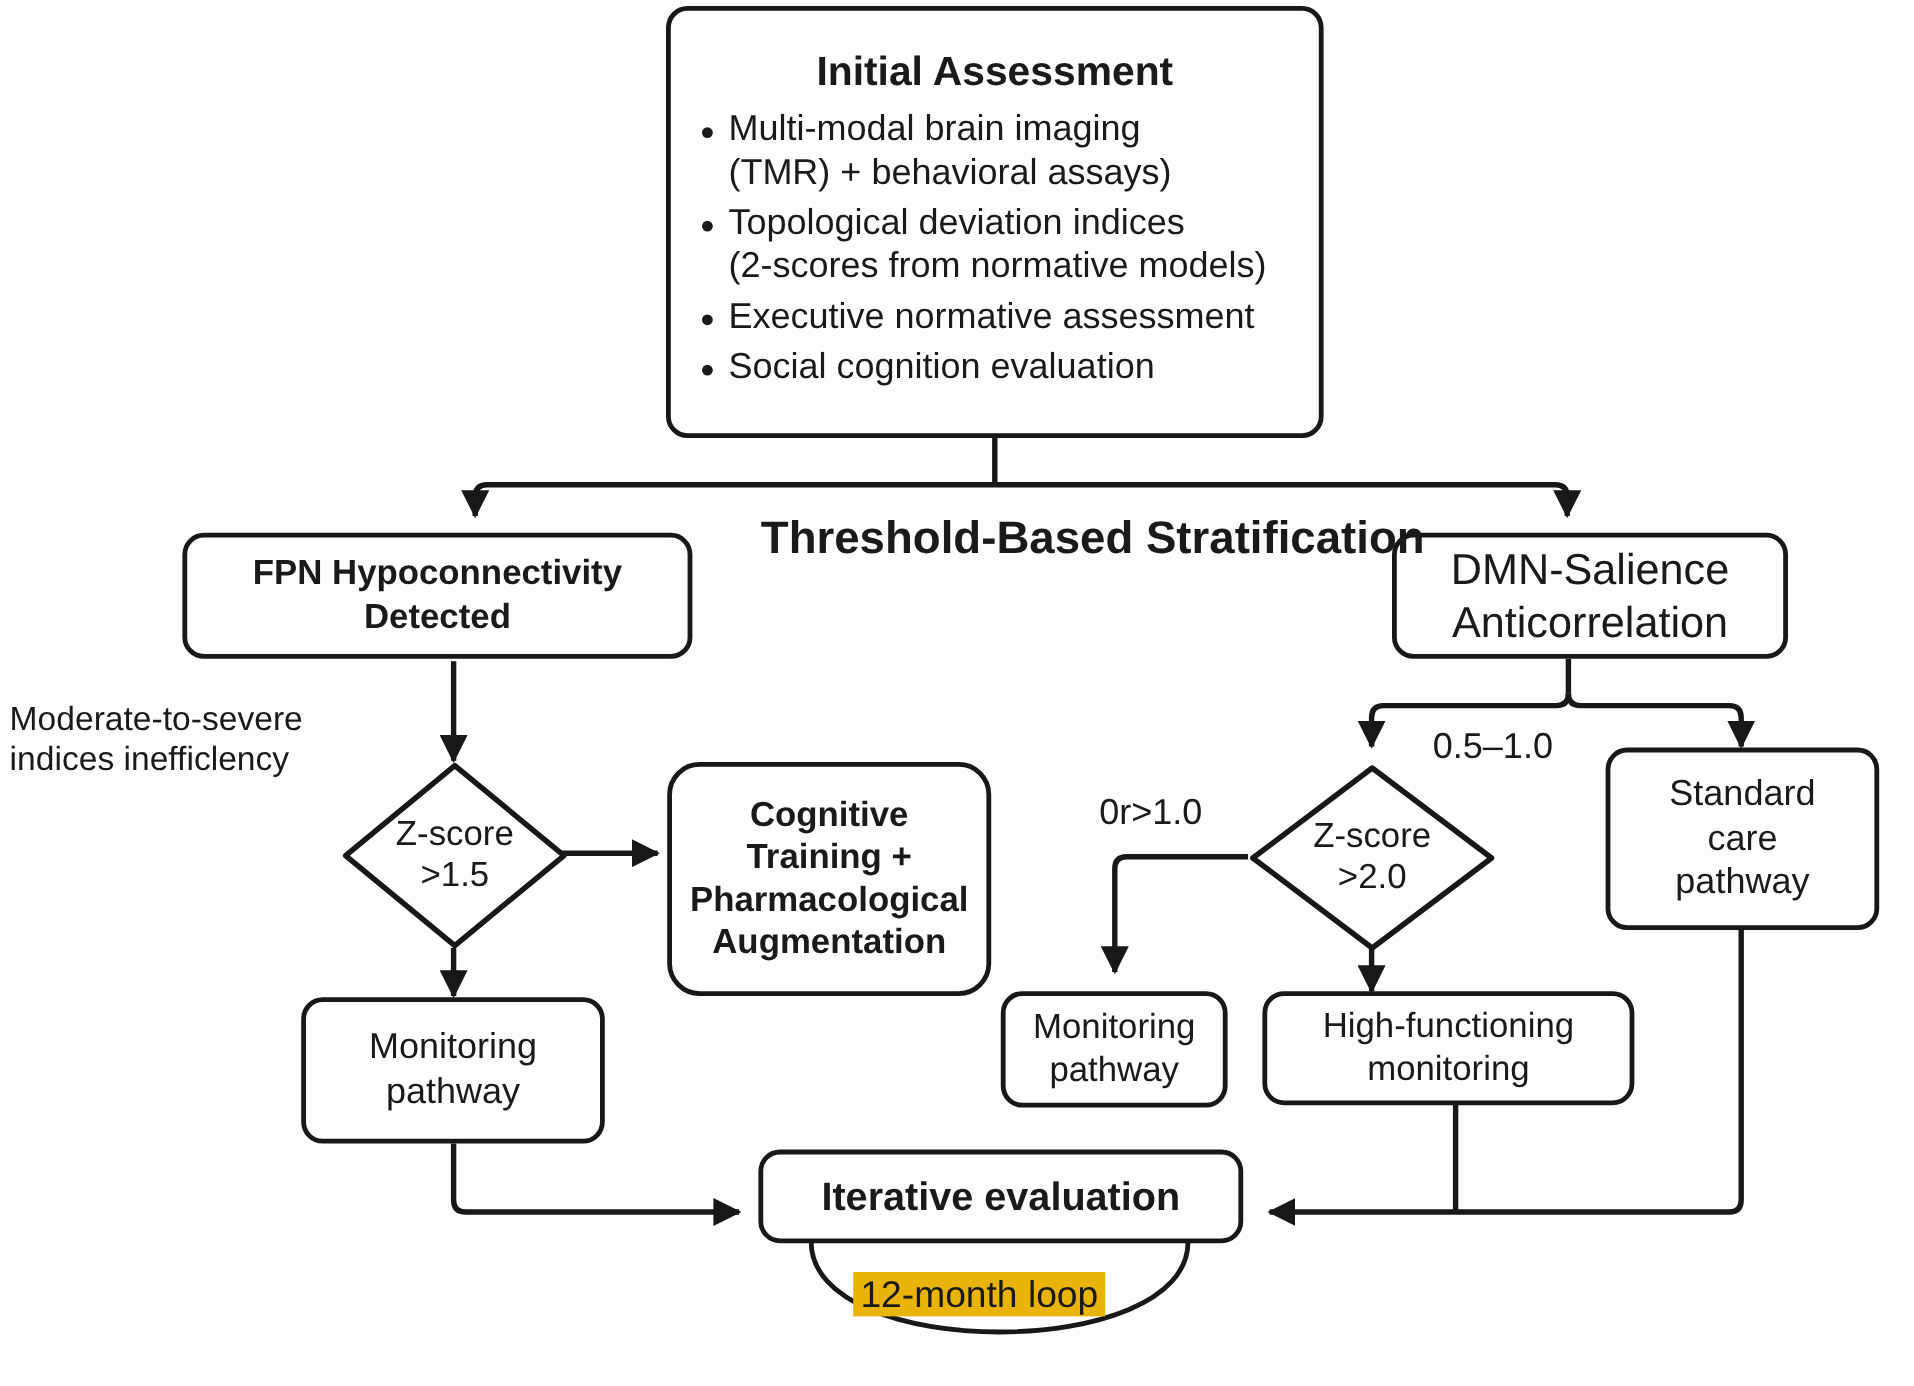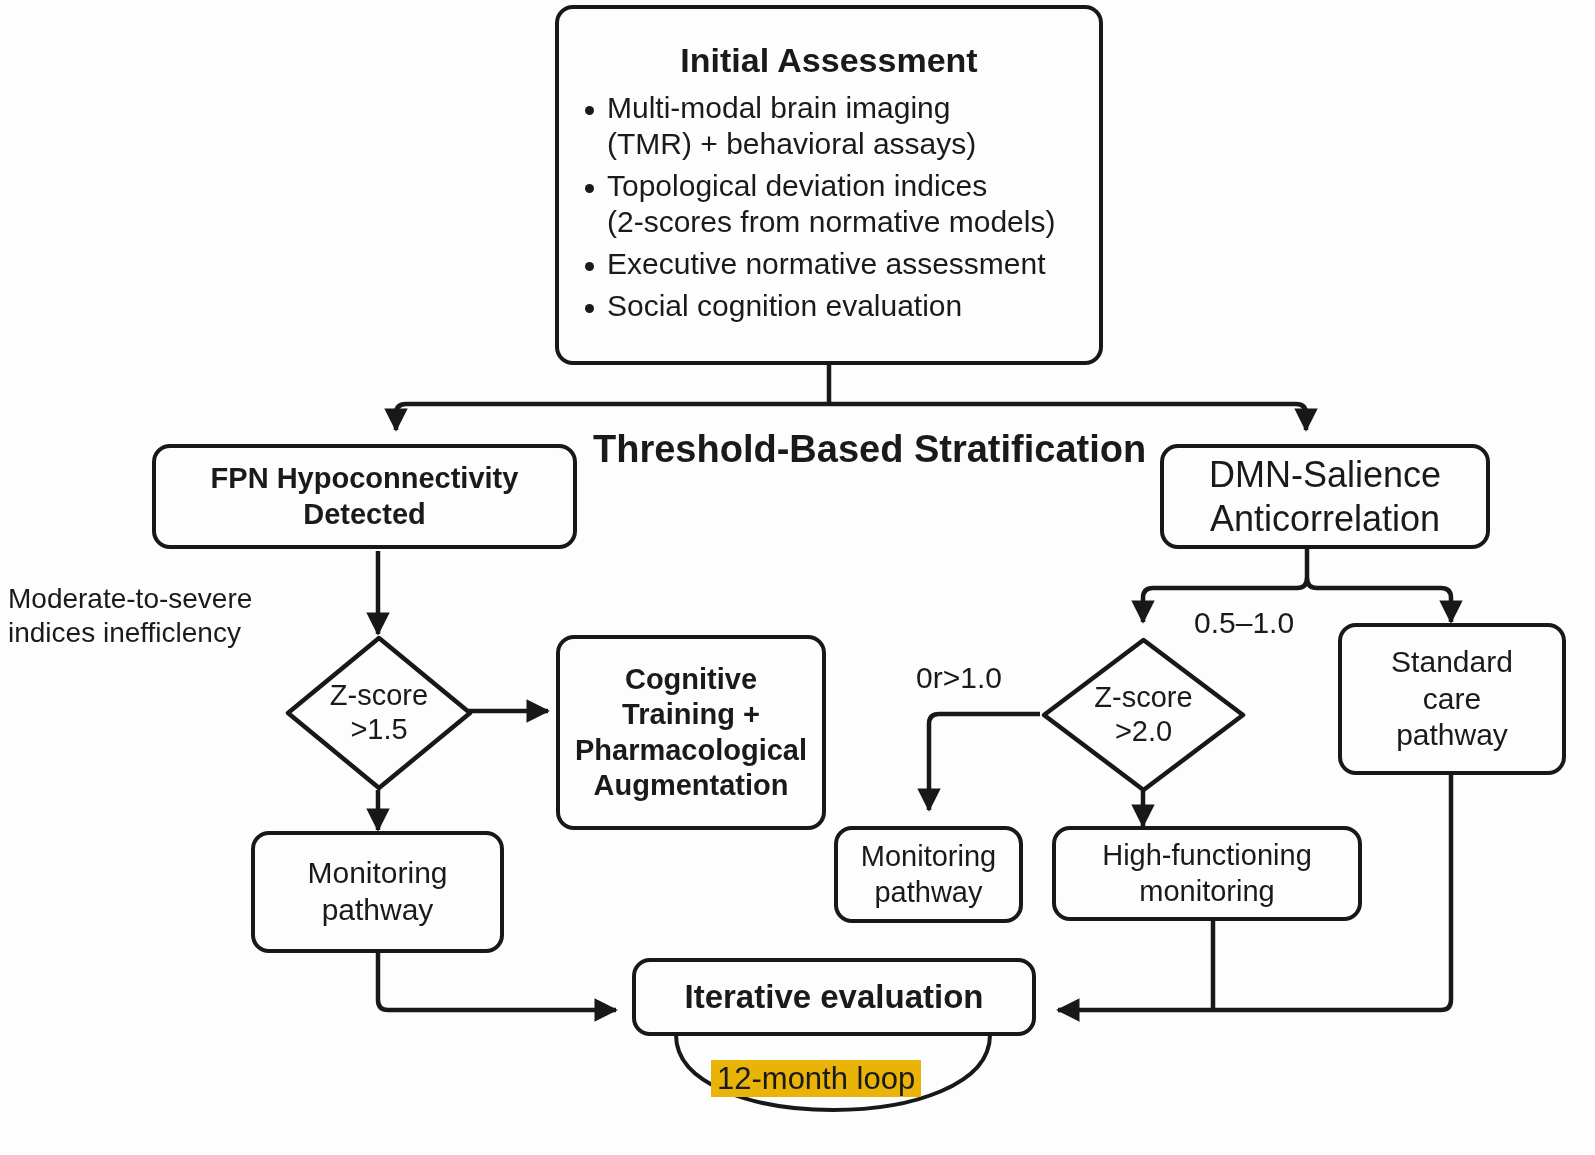--- a/index.html
+++ b/index.html
@@ -131,21 +131,21 @@
   <ul class="bullets">
     <li><span class="bullet-dot"></span><span style="white-space:pre-line;">Multi-modal brain imaging
 (TMR) + behavioral assays)</span></li>
     <li><span class="bullet-dot"></span><span style="white-space:pre-line;">Topological deviation indices
 (2-scores from normative models)</span></li>
     <li><span class="bullet-dot"></span><span style="white-space:pre-line;">Executive normative assessment</span></li>
     <li><span class="bullet-dot"></span><span style="white-space:pre-line;">Social cognition evaluation</span></li>
   </ul>
 </div>
 
-<div class="stratification-title" style="left:593px; top:428px; font-size:38px;">Threshold-Based Stratification</div>
+<div class="stratification-title" style="left:634px; top:428px; font-size:38px;">Threshold-Based Stratification</div>
 
 <div class="node-box" style="left:152px; top:444px; width:425px; height:105px; font-size:29px; font-weight:bold;">
   <div>FPN Hypoconnectivity</div>
   <div>Detected</div>
 </div>
 
 <div class="node-box" style="left:1160px; top:444px; width:330px; height:105px; font-size:36px; font-weight:normal;">
   <div>DMN-Salience</div>
   <div>Anticorrelation</div>
 </div>
@@ -154,21 +154,21 @@
 indices inefficlency</div>
 
 <svg style="position:absolute; left:284px; top:634px; width:190px; height:158px; z-index:2;" viewBox="0 0 190 158">
   <polygon points="95,4 186,79 95,154 4,79" fill="#fdfdfd" stroke="#16181a" stroke-width="4.5" stroke-linejoin="round"></polygon>
 </svg>
 <div class="diamond-label" style="left:284px; top:634px; width:190px; height:158px; font-size:29px;">
   <div>Z-score</div>
   <div>&gt;1.5</div>
 </div>
 
-<div class="node-box" style="left:556px; top:635px; width:270px; height:195px; font-size:29px; font-weight:bold;">
+<div class="node-box" style="left:556px; top:635px; width:270px; height:195px; font-size:29px; font-weight:bold;border-radius:27px;">
   <div>Cognitive</div>
   <div>Training +</div>
   <div>Pharmacological</div>
   <div>Augmentation</div>
 </div>
 
 <div class="node-box" style="left:251px; top:831px; width:253px; height:122px; font-size:30px;">
   <div>Monitoring</div>
   <div>pathway</div>
 </div>

